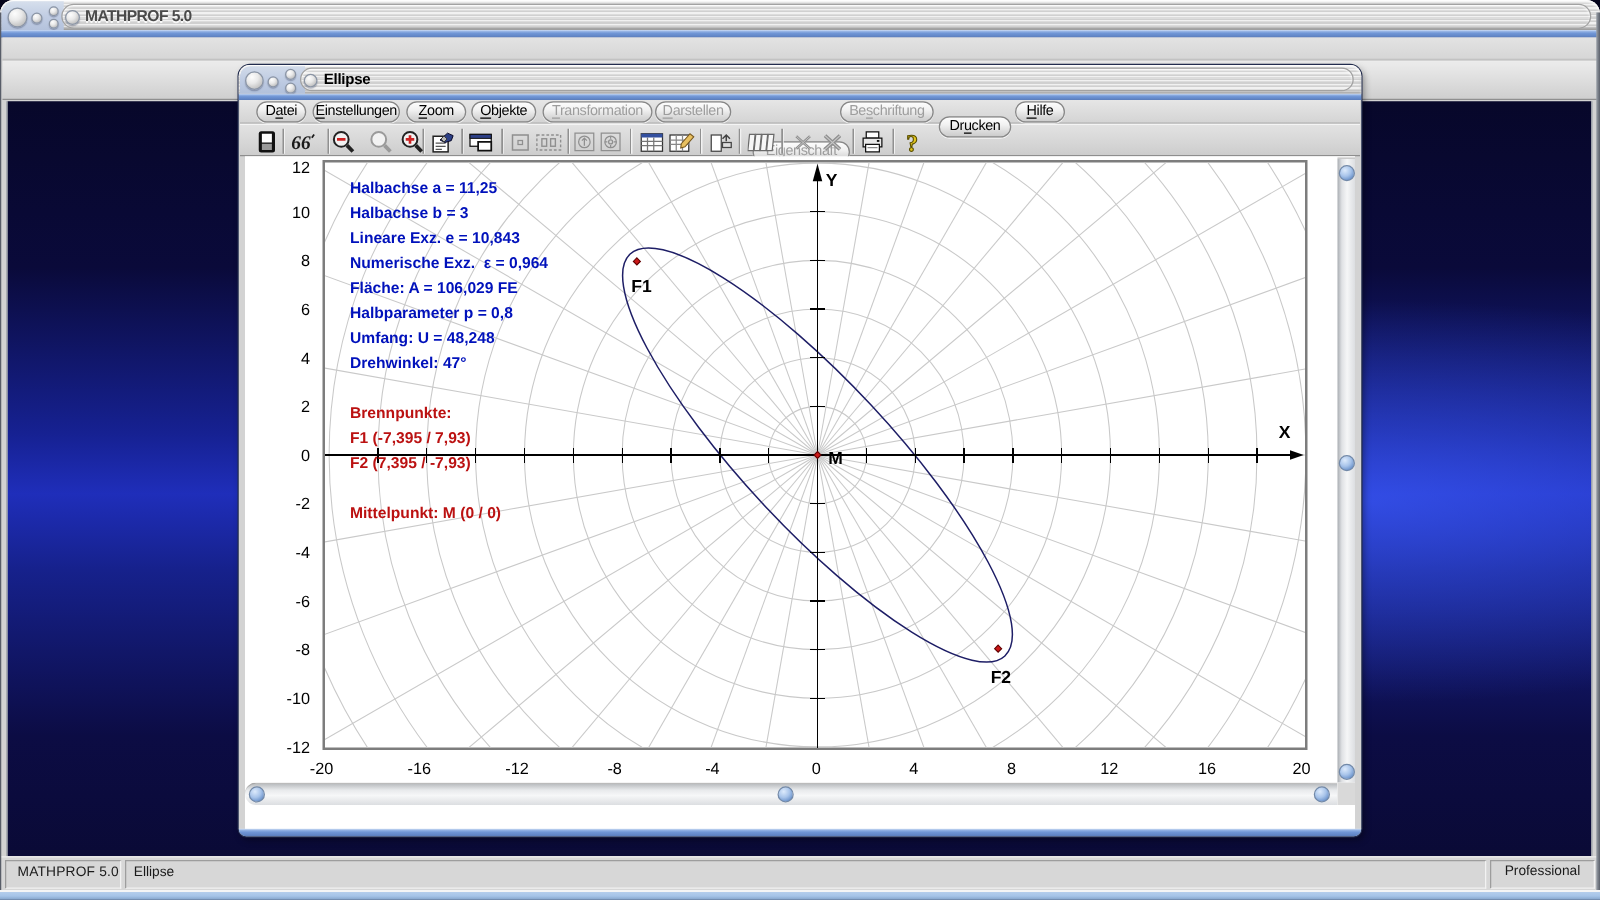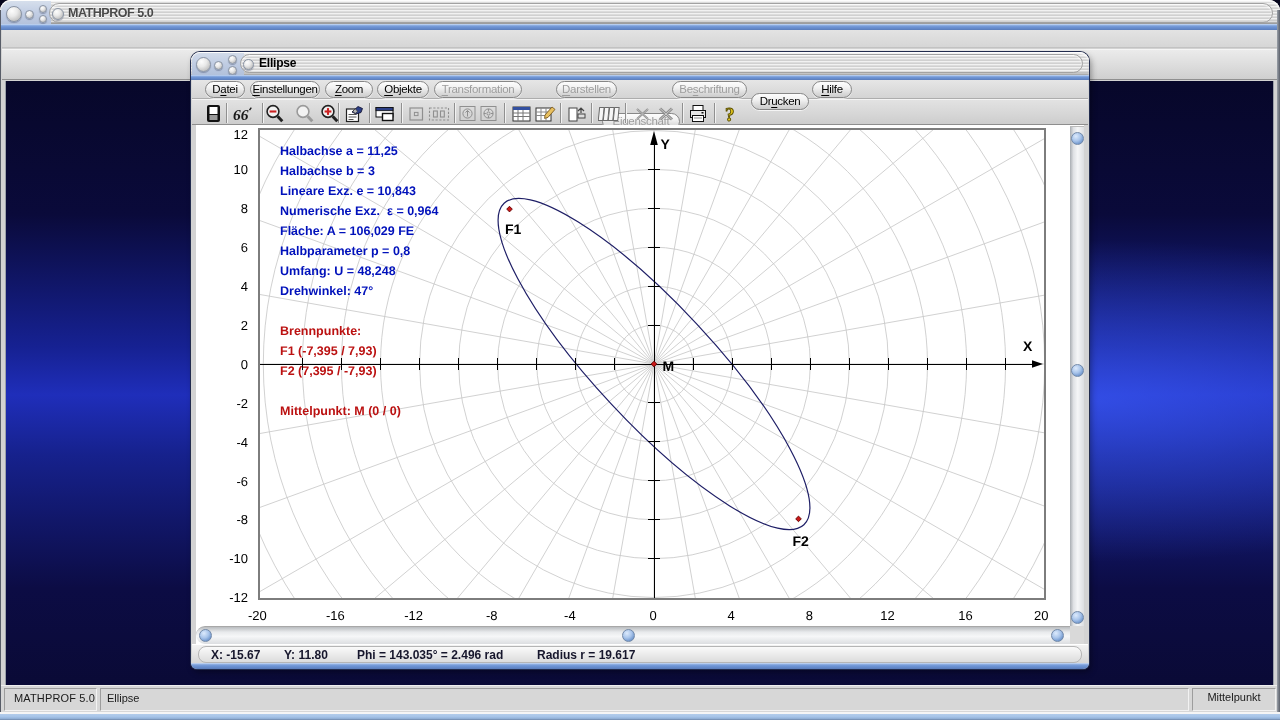--- a/index.html
+++ b/index.html
@@ -14,21 +14,21 @@
       <div class="abs" style="left:0;top:24px;width:1280px;height:6px;background:linear-gradient(180deg,#cfdef5 0%,#8fafe2 22%,#7096d6 45%,#6489c9 75%,#5a7cba 100%);"></div>
       <div class="abs" style="left:2px;top:30px;width:1276px;height:18px;background:linear-gradient(180deg,#e3e3e3,#d6d6d6);border-bottom:1px solid #c2c2c2;"></div>
       <div class="abs" style="left:2px;top:49px;width:1276px;height:31px;background:linear-gradient(180deg,#ebebeb 0%,#dcdcdc 55%,#cfcfcf 100%);border-top:1px solid #f5f5f5;border-bottom:1px solid #8f8f8f;"></div>
       <div class="abs" style="left:5px;top:81px;width:1269px;height:604px;background:radial-gradient(55% 36% at 86% 53%, rgba(62,95,255,.62) 0%, rgba(62,95,255,0) 74%),linear-gradient(180deg,#07072a 0%,#0a0a3a 22%,#162192 44%,#1f2eba 52%,#16218c 62%,#0c0c44 84%,#0a0a36 100%);border-right:1px solid #9aa0a8;border-left:1px solid #9aa0a8;"></div>
       <div class="abs" style="left:0;top:685px;width:1280px;height:27px;background:#d7d7d7;border-top:1px solid #eeeeee;">
         <div class="abs" style="left:4px;top:2px;width:93px;height:23px;border:1px solid #9d9d9d;border-right-color:#f2f2f2;border-bottom-color:#f2f2f2;"></div>
         <div class="abs" style="left:100px;top:2px;width:1089px;height:23px;border:1px solid #9d9d9d;border-right-color:#f2f2f2;border-bottom-color:#f2f2f2;"></div>
         <div class="abs" style="left:1192px;top:2px;width:84px;height:23px;border:1px solid #9d9d9d;border-right-color:#f2f2f2;border-bottom-color:#f2f2f2;"></div>
         <div class="abs" style="left:14px;top:5.5px;font-size:11px;letter-spacing:0.15px;color:#1a1a1a;">MATHPROF 5.0</div>
         <div class="abs" style="left:107px;top:5.5px;font-size:11px;color:#1a1a1a;">Ellipse</div>
-        <div class="abs" style="left:1192px;top:5px;width:84px;text-align:center;font-size:11px;color:#1a1a1a;">Mittelpunkt</div>
+        <div class="abs" style="left:1192px;top:5px;width:84px;text-align:center;font-size:11px;color:#1a1a1a;">Professional</div>
       </div>
       <div class="abs" style="left:0;top:10px;width:1px;height:702px;background:#585d68;"></div>
       <div class="abs" style="left:1277px;top:10px;width:3px;height:702px;background:linear-gradient(90deg,#9aa0a8,#5a5f6a);"></div>
       <div class="abs" style="left:0;top:712px;width:1280px;height:8px;background:linear-gradient(180deg,#f5f5f5 0 2px,#b3cceb 2px,#a6c4e8 60%,#8aa9cf 90%,#5f7291 100%);"></div>
       <div class="abs" style="left:191px;top:52px;width:898px;height:617px;background:#d3d3d3;border-radius:9px 9px 6px 6px;box-shadow:0 0 0 1px #222c4e, 2px 3px 6px rgba(0,0,0,.38);">
         <div class="abs" style="left:0;top:0;width:898px;height:23px;border-radius:9px 9px 0 0;background:repeating-linear-gradient(180deg,#f1f1f1 0px,#f1f1f1 1px,#dcdcdc 1px,#dcdcdc 2px,#d0d0d0 2px,#d0d0d0 3px);box-shadow:inset 0 2px 2px rgba(255,255,255,.9), inset 0 -2px 2px rgba(90,90,90,.4);"></div>
         <div class="abs" style="left:1px;top:1px;width:52px;height:22px;border-radius:8px 0 0 0;background:linear-gradient(180deg,#d2dbea 0%,#becbe2 55%,#b2c1db 100%);"></div>
         <div class="abs" style="left:49px;top:2px;width:843px;height:19px;border-radius:10px;background:repeating-linear-gradient(180deg,#f1f1f1 0px,#f1f1f1 1px,#dcdcdc 1px,#dcdcdc 2px,#d0d0d0 2px,#d0d0d0 3px);border:1px solid #a2a2a2;box-shadow:inset 0 1px 2px rgba(255,255,255,.9);"></div>
         <div style="position:absolute;left:5px;top:5px;width:15px;height:15px;border-radius:50%;background:radial-gradient(circle at 35% 28%,#fdfdfd 0%,#e9e9e9 40%,#cbcbcb 68%,#ababab 100%);border:1px solid #8a94a4;box-shadow:0 1px 1px rgba(40,50,80,.35);"></div>
         <div style="position:absolute;left:22.5px;top:9px;width:9px;height:9px;border-radius:50%;background:radial-gradient(circle at 35% 28%,#fdfdfd 0%,#e9e9e9 40%,#cbcbcb 68%,#ababab 100%);border:1px solid #8a94a4;box-shadow:0 1px 1px rgba(40,50,80,.35);"></div>
@@ -37,21 +37,21 @@
         <div style="position:absolute;left:51.5px;top:6.5px;width:11px;height:11px;border-radius:50%;background:radial-gradient(circle at 35% 28%,#fdfdfd 0%,#e9e9e9 40%,#cbcbcb 68%,#ababab 100%);border:1px solid #8a94a4;box-shadow:0 1px 1px rgba(40,50,80,.35);"></div>
         <div class="abs" style="left:68px;top:0;height:23px;line-height:22.5px;font-size:12px;letter-spacing:-0.2px;font-weight:bold;color:#000;">Ellipse</div>
         <div class="abs" style="left:0;top:23px;width:898px;height:5px;background:linear-gradient(180deg,#cfdef5 0%,#8fafe2 22%,#7096d6 45%,#6489c9 75%,#5a7cba 100%);"></div>
         <div class="abs" style="left:1px;top:28px;width:896px;height:19px;background:linear-gradient(180deg,#e6e6e6,#d4d4d4);border-bottom:1px solid #adadad;"></div>
         <div class="abs" style="left:1px;top:47px;width:896px;height:26px;background:linear-gradient(180deg,#e2e2e2 0%,#d6d6d6 60%,#cdcdcd 100%);border-top:1px solid #f4f4f4;border-bottom:1px solid #8e8e8e;"></div>
         <div class="pill" style="left:14px;width:40px;">D<u>a</u>tei</div>
         <div class="pill" style="left:59px;width:70px;"><u>E</u>instellungen</div>
         <div class="pill" style="left:134px;width:48px;"><u>Z</u>oom</div>
         <div class="pill" style="left:186px;width:52px;"><u>O</u>bjekte</div>
         <div class="pill dis" style="left:243px;width:88px;text-align:center;"><u>T</u>ransformation</div>
-        <div class="pill dis" style="left:333px;width:61px;margin-left:32px;"><u>D</u>arstellen</div>
+        <div class="pill dis" style="left:333px;width:61px;"><u>D</u>arstellen</div>
         <div class="pill dis" style="left:411px;width:78px;margin-top:32px;">Ei<u>g</u>enschaft</div>
         <div class="pill dis" style="left:481px;width:75px;">Be<u>s</u>chriftung</div>
         <div class="pill" style="left:560px;width:58px;margin-top:12px;">Dr<u>u</u>cken</div>
         <div class="pill" style="left:621px;width:40px;"><u>H</u>ilfe</div>
         <div class="sep" style="left:35px;"></div>
         <div class="sep" style="left:71px;"></div>
         <div class="sep" style="left:147px;"></div>
         <div class="sep" style="left:178px;"></div>
         <div class="sep" style="left:210px;"></div>
         <div class="sep" style="left:263px;"></div>
@@ -305,22 +305,15 @@
         </svg>
         <div class="abs" style="left:879px;top:74px;width:14px;height:500px;background:linear-gradient(90deg,#a9adb2 0,#dfe1e4 25%,#f5f6f7 55%,#dcdee1 100%);border-top:1px solid #bbb;"></div>
         <div class="sball" style="left:879.5px;top:80px;"></div>
         <div class="sball" style="left:879.5px;top:312px;"></div>
         <div class="sball" style="left:879.5px;top:559px;"></div>
         <div class="abs" style="left:5px;top:574px;width:874px;height:18px;border-radius:9px 0 0 9px;background:linear-gradient(180deg,#b9bcbf 0,#e8eaec 30%,#f6f7f8 55%,#dcdee1 100%);border-top:1px solid #a8a8a8;"></div>
         <div class="abs" style="left:879px;top:574px;width:14px;height:18px;background:#d9d9d9;"></div>
         <div class="sball" style="left:8px;top:576.5px;"></div>
         <div class="sball" style="left:431px;top:576.5px;"></div>
         <div class="sball" style="left:860px;top:576.5px;"></div>
-        <div class="abs" style="left:1px;top:592px;width:896px;height:19px;background:linear-gradient(180deg,#f2f2f2,#d6d6d6);border-top:1px solid #ffffff;">
-          <div class="abs" style="left:6px;top:1px;width:884px;height:17px;border:1px solid #b5b5b5;border-radius:8px;background:linear-gradient(180deg,#fafafa,#dcdcdc);"></div>
-          <div class="abs" style="left:19px;top:2.5px;font-size:12px;font-weight:bold;color:#16162c;">X: -15.67</div>
-          <div class="abs" style="left:92px;top:2.5px;font-size:12px;font-weight:bold;color:#16162c;">Y: 11.80</div>
-          <div class="abs" style="left:165px;top:2.5px;font-size:12px;font-weight:bold;color:#16162c;">Phi = 143.035° = 2.496 rad</div>
-          <div class="abs" style="left:345px;top:2.5px;font-size:12px;font-weight:bold;color:#16162c;">Radius r = 19.617</div>
-        </div>
         <div class="abs" style="left:0;top:611px;width:898px;height:6px;border-radius:0 0 6px 6px;background:linear-gradient(180deg,#cfdef5 0%,#8fafe2 22%,#7096d6 45%,#6489c9 75%,#5a7cba 100%);"></div>
       </div>
     </div>
   </div>
 </body></html>

